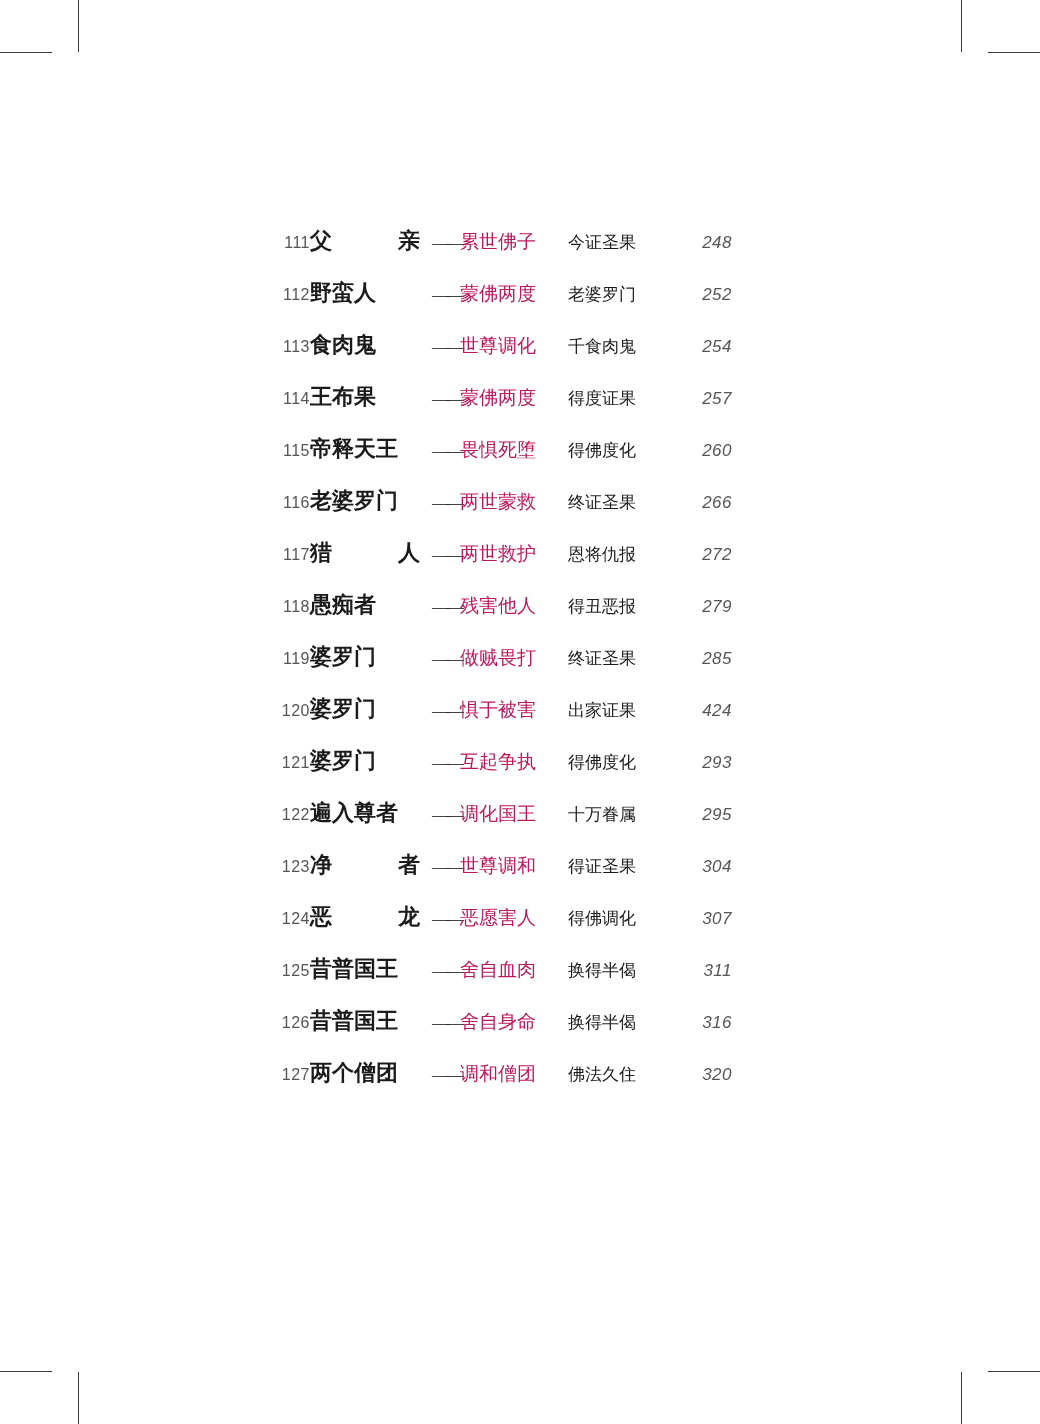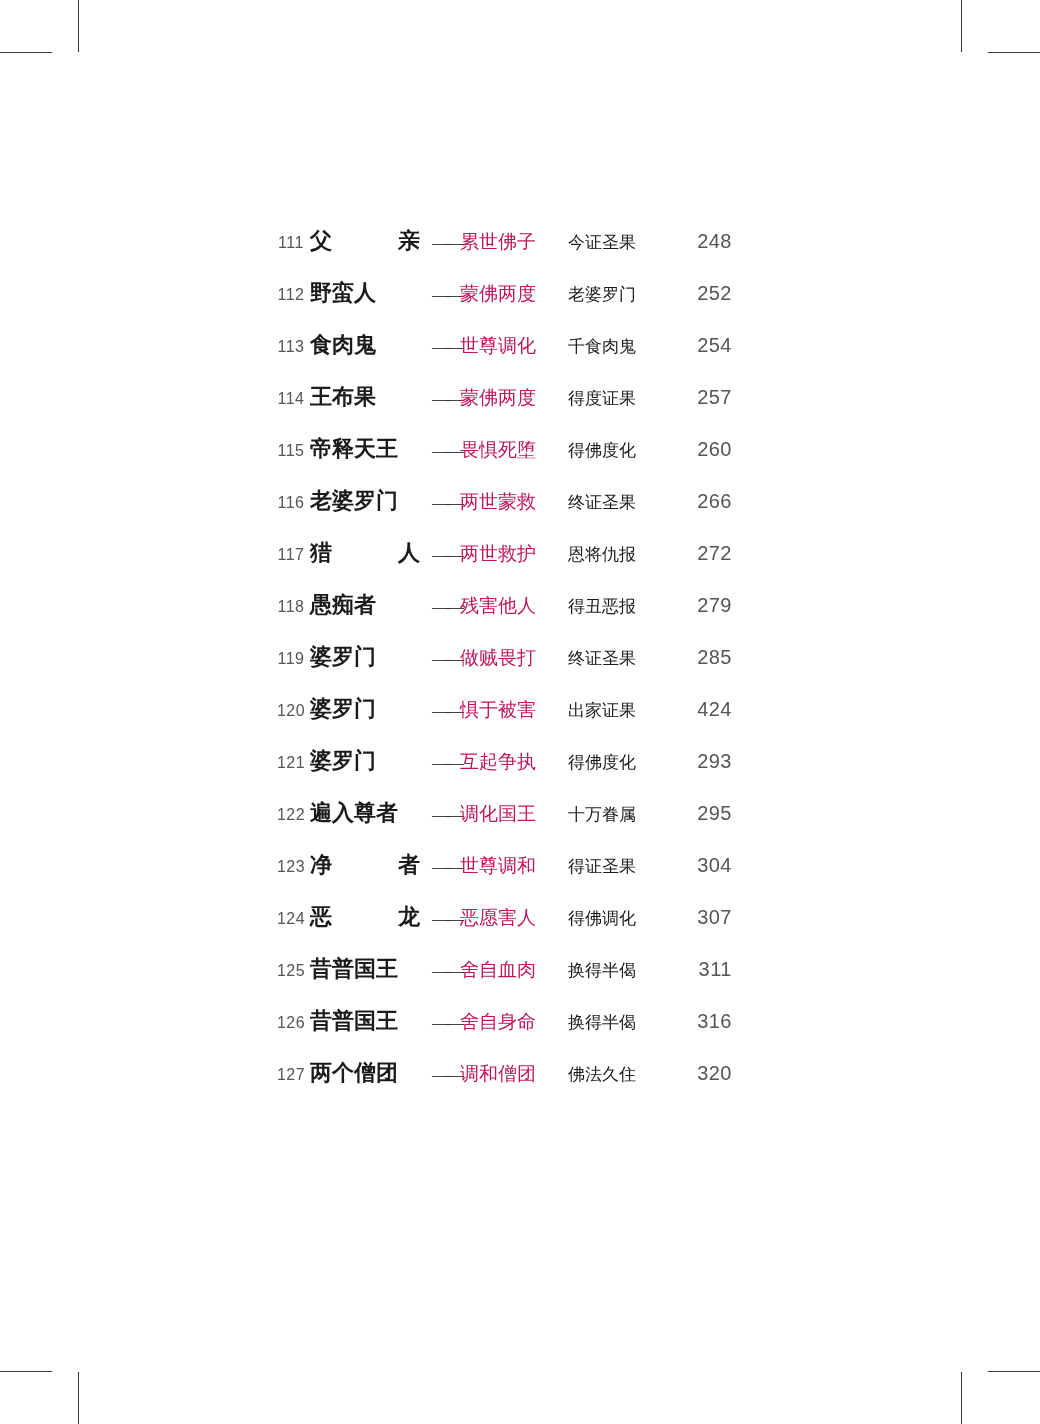--- a/index.html
+++ b/index.html
@@ -44,21 +44,21 @@
   .toc-row {
     display: flex;
     align-items: baseline;
     height: 52px;
   }
 
   .toc-num {
     width: 38px;
     font-size: 16px;
     color: #55555a;
-    text-align: center;
+    text-align: right;
     letter-spacing: 0.5px;
     font-family: "Liberation Sans", sans-serif;
   }
 
   .toc-title {
     width: 122px;
     font-size: 22px;
     color: #1b1b1b;
     letter-spacing: 0px;
     white-space: nowrap;
@@ -86,24 +86,25 @@
   .toc-sub-b {
     width: 120px;
     font-size: 17px;
     color: #1b1b1b;
     white-space: nowrap;
   }
 
   .toc-page {
     width: 44px;
     text-align: right;
-    font-size: 20px;
+    font-size: 17px;
     color: #55555a;
     font-family: "Liberation Sans", sans-serif;
     letter-spacing: 0.5px;
+    font-style: italic;
   }
 </style>
 </head>
 <body>
 
 <div class="crop-mark crop-v mark-tl-v"></div>
 <div class="crop-mark crop-h mark-tl-h"></div>
 <div class="crop-mark crop-v mark-tr-v"></div>
 <div class="crop-mark crop-h mark-tr-h"></div>
 <div class="crop-mark crop-v mark-bl-v"></div>

